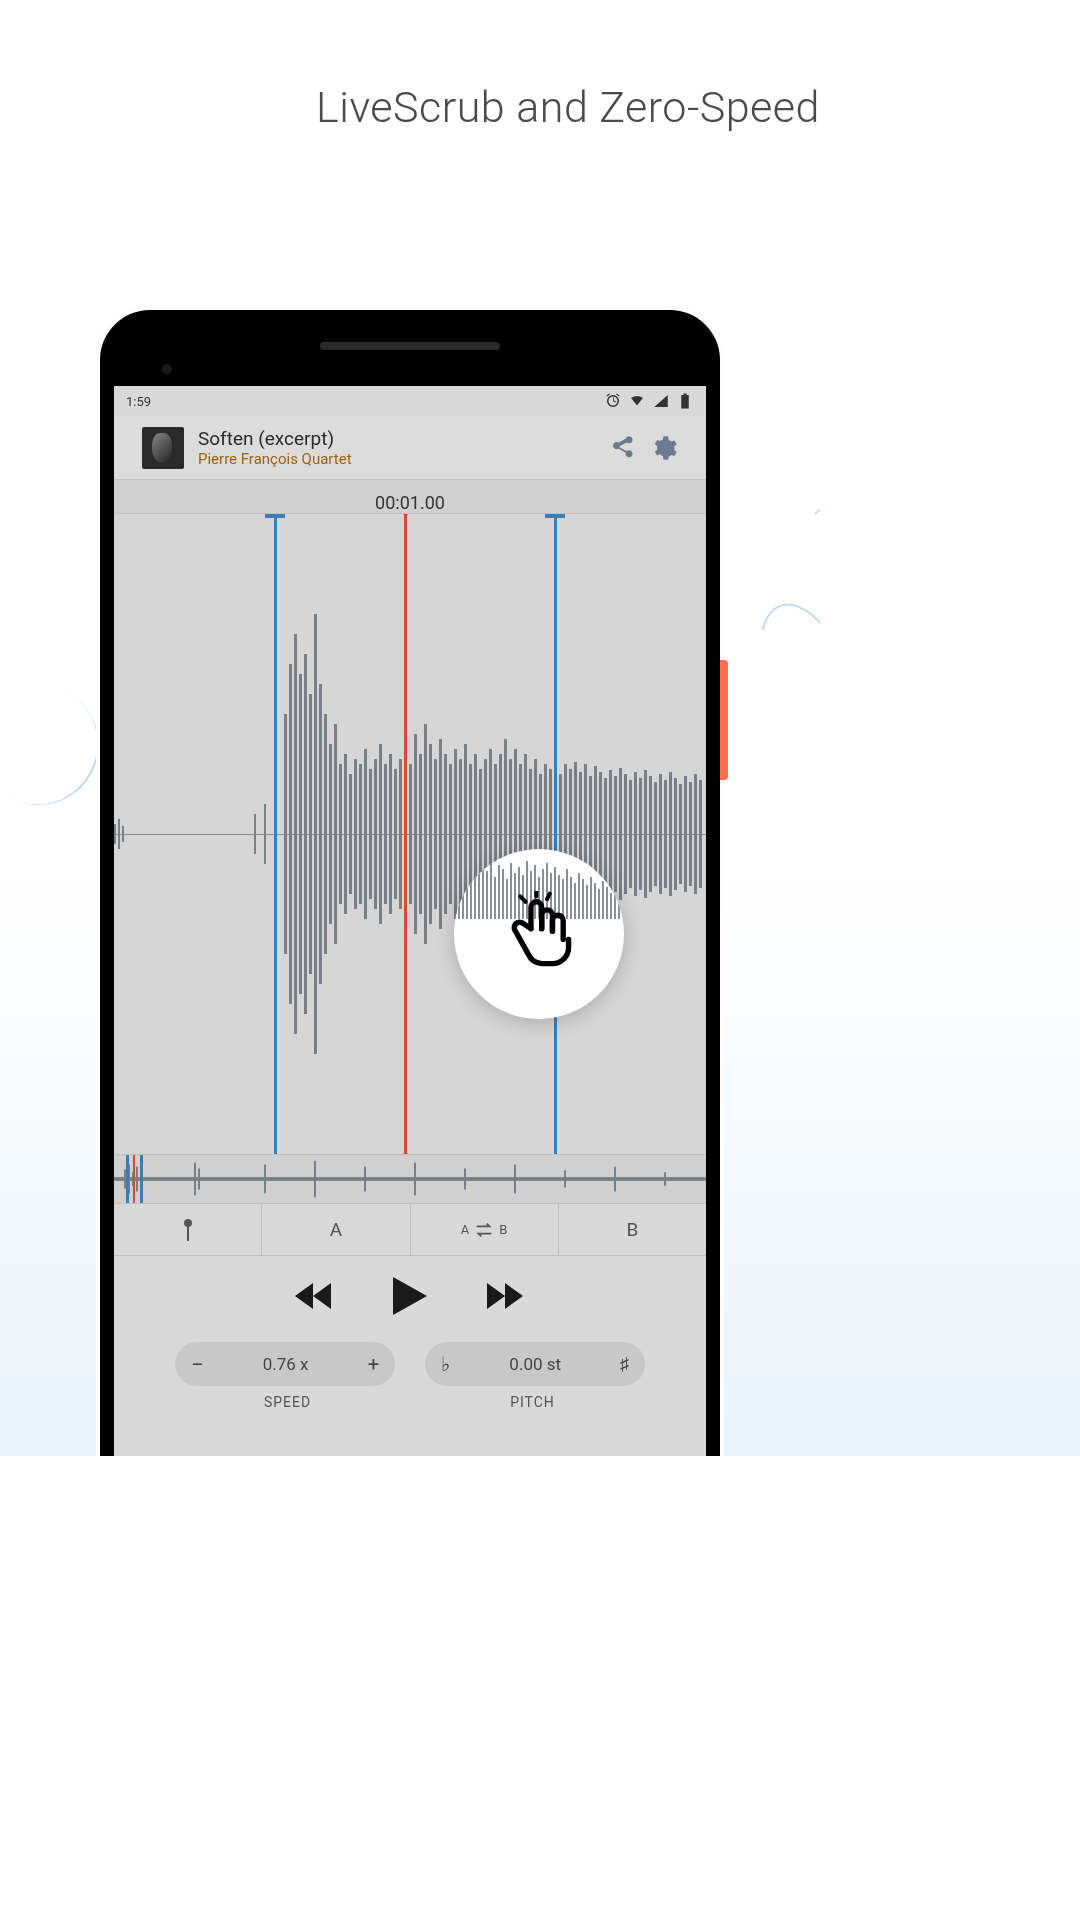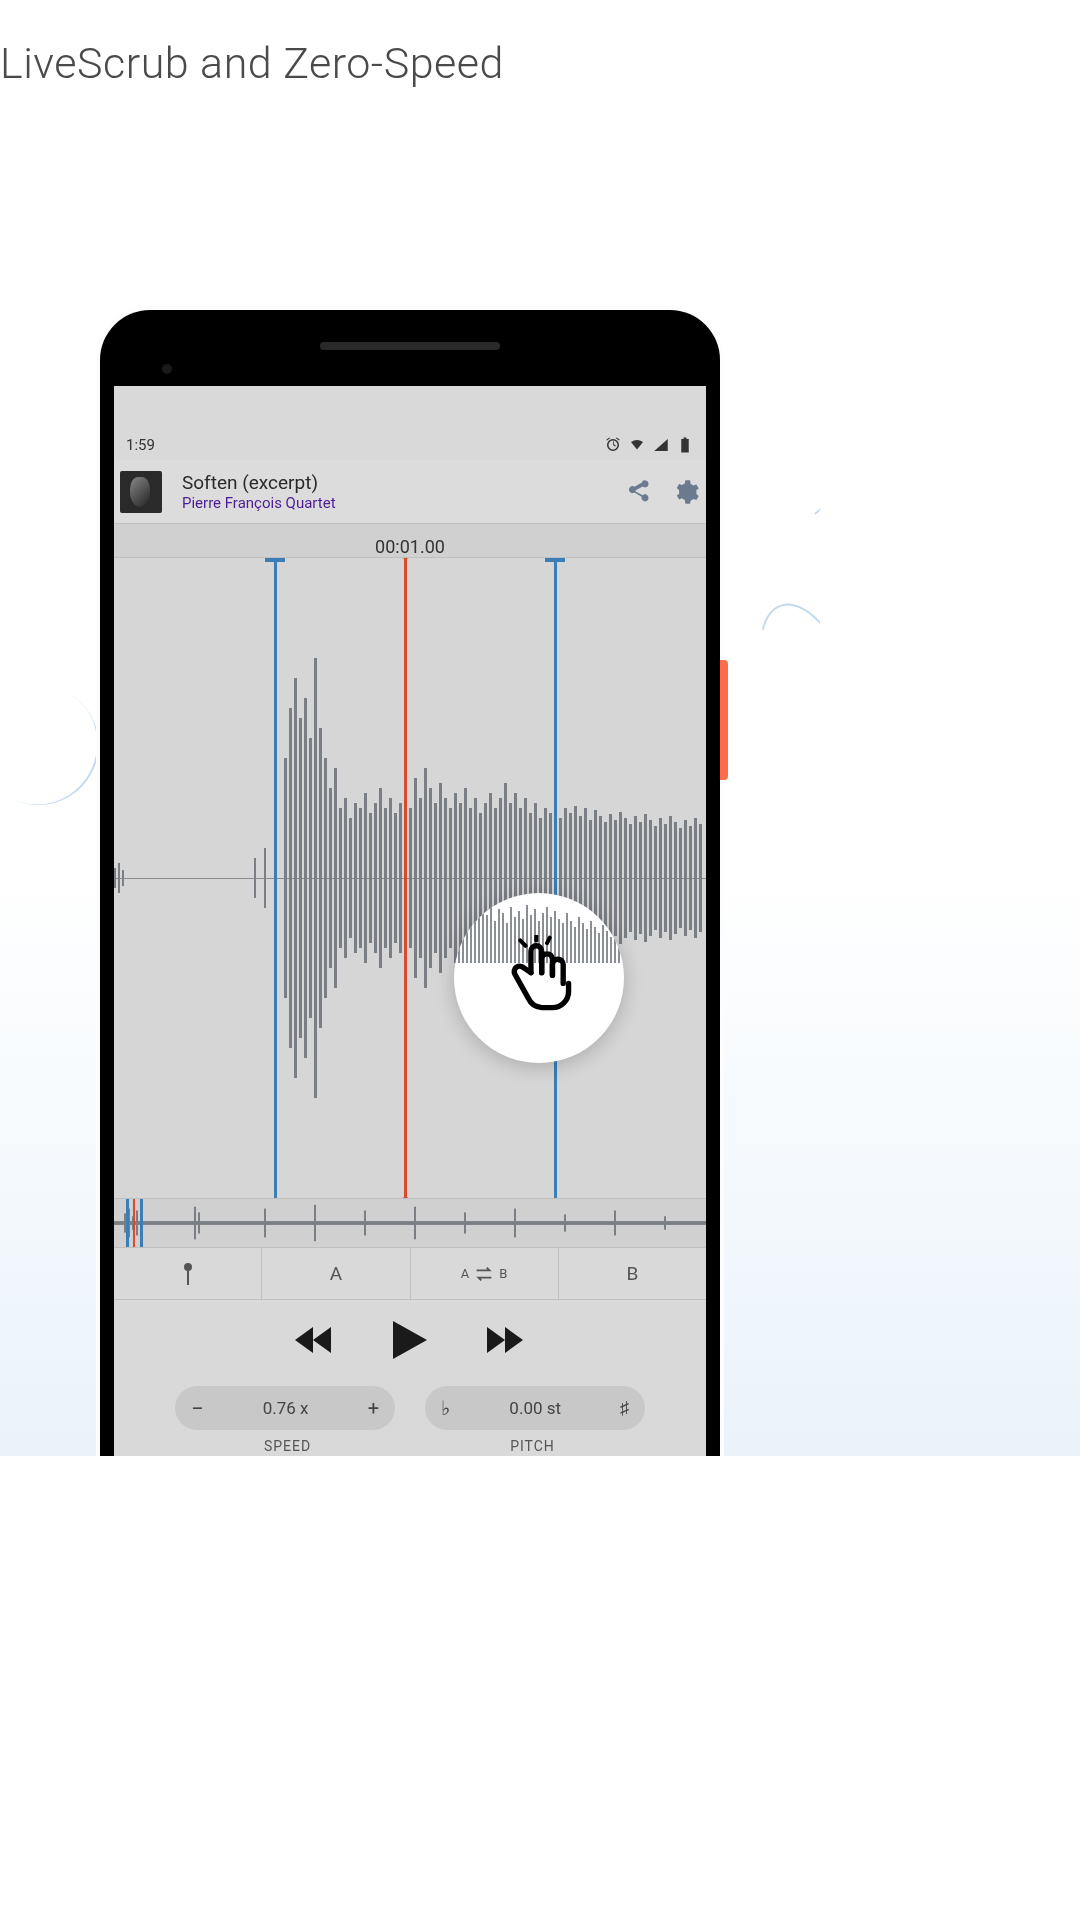--- a/index.html
+++ b/index.html
@@ -6,26 +6,26 @@
   body {
     width: 820px;
     height: 1456px;
     background: linear-gradient(to bottom, #ffffff 0%, #ffffff 60%, #eaf3fa 100%);
     font-family: -apple-system, BlinkMacSystemFont, "Segoe UI", Roboto, sans-serif;
     color: #3a3a3a;
     position: relative;
     overflow: hidden;
   }
   .headline {
-    text-align: left;
+    text-align: right;
     font-size: 43px;
     font-weight: 300;
     color: #4a4a4a;
     line-height: 1.3;
-    padding-top: 36px;
+    padding-top: 80px;
     letter-spacing: 0.5px;
   }
   
   .squiggle-left {
     position: absolute;
     left: -40px; top: 680px;
     width: 140px; height: 120px;
     border: 2px solid #9abfe6;
     border-top: none; border-left: none; border-bottom: none;
     border-radius: 0 60px 60px 0;
@@ -93,55 +93,54 @@
     position: absolute;
     top: 62px; left: 0; right: 0; bottom: 0;
     background: #d9d9d9;
   }
 
   
   .status-bar {
     height: 30px;
     display:flex; align-items:center; justify-content:space-between;
     padding: 0 12px;
-    font-size: 15px;
+    font-size: 13px;
     color:#333;
     background:#d9d9d9;
-    margin-top:44px;
   }
   .status-icons { display:flex; gap:6px; align-items:center; }
   .status-icons svg { width:18px; height:18px; }
 
   
   .app-header {
     height: 64px;
     background:#dcdcdc;
     display:flex; align-items:center;
-    padding: 0 6px;
-    gap: 20px;
+    padding: 0 28px;
+    gap: 14px;
     border-bottom: 1px solid #bfbfbf;
   }
   .album-art {
     width:42px; height:42px;
     background: #2a2a2a;
     border-radius:2px;
     position:relative;
     overflow:hidden;
   }
   .album-art::after{
     content:"";
     position:absolute;
     left:10px; top:6px;
     width:20px; height:30px;
     background: linear-gradient(135deg,#888 0%,#555 50%,#222 100%);
     border-radius: 40% 40% 50% 50%;
   }
   .track-info { flex:1; }
   .track-title { font-size:19px; color:#2a2a2a; font-weight:400; }
-  .track-artist { font-size:15px; color:#4c1d95; }
+  .track-artist { font-size:15px; color:#a16207; }
   .hdr-icon { width:28px; height:28px; fill:#6b7a8f; }
 
   
   .timecode-row {
     height: 34px;
     display:flex; align-items:flex-end; justify-content:center;
     font-size:18px; color:#333;
     background:#d0d0d0;
     border-bottom:1px solid #bfbfbf;
   }

